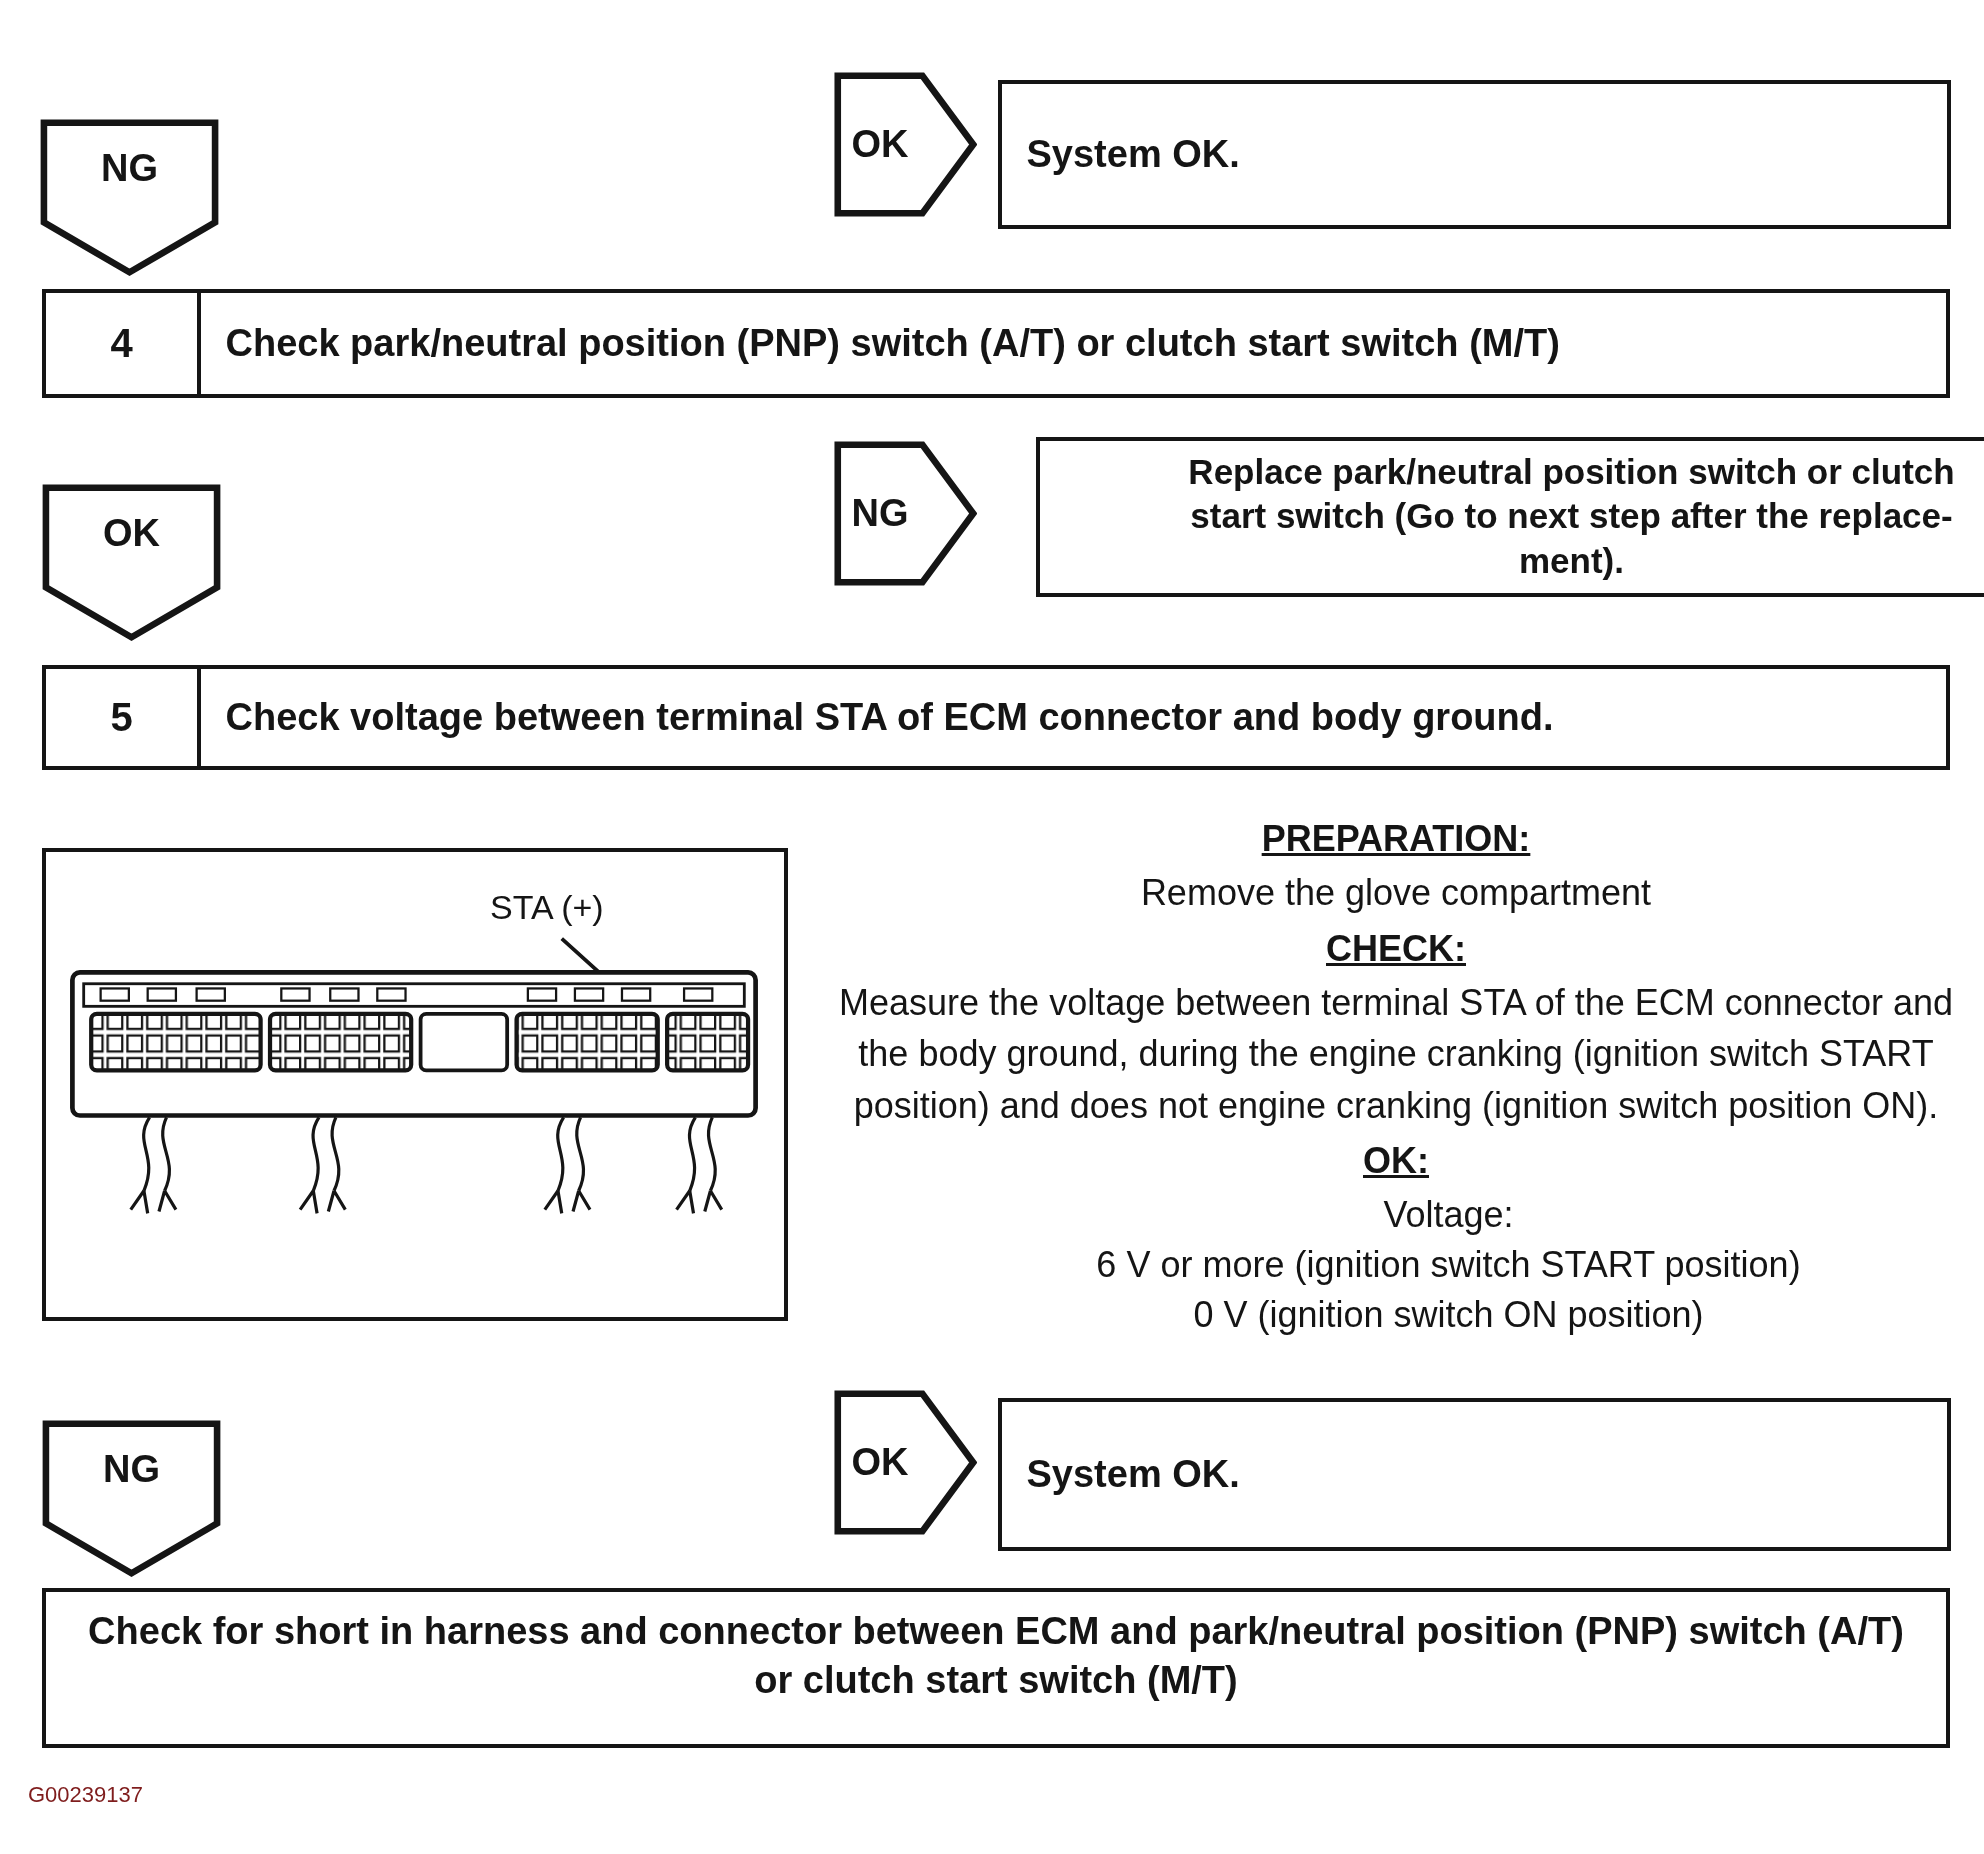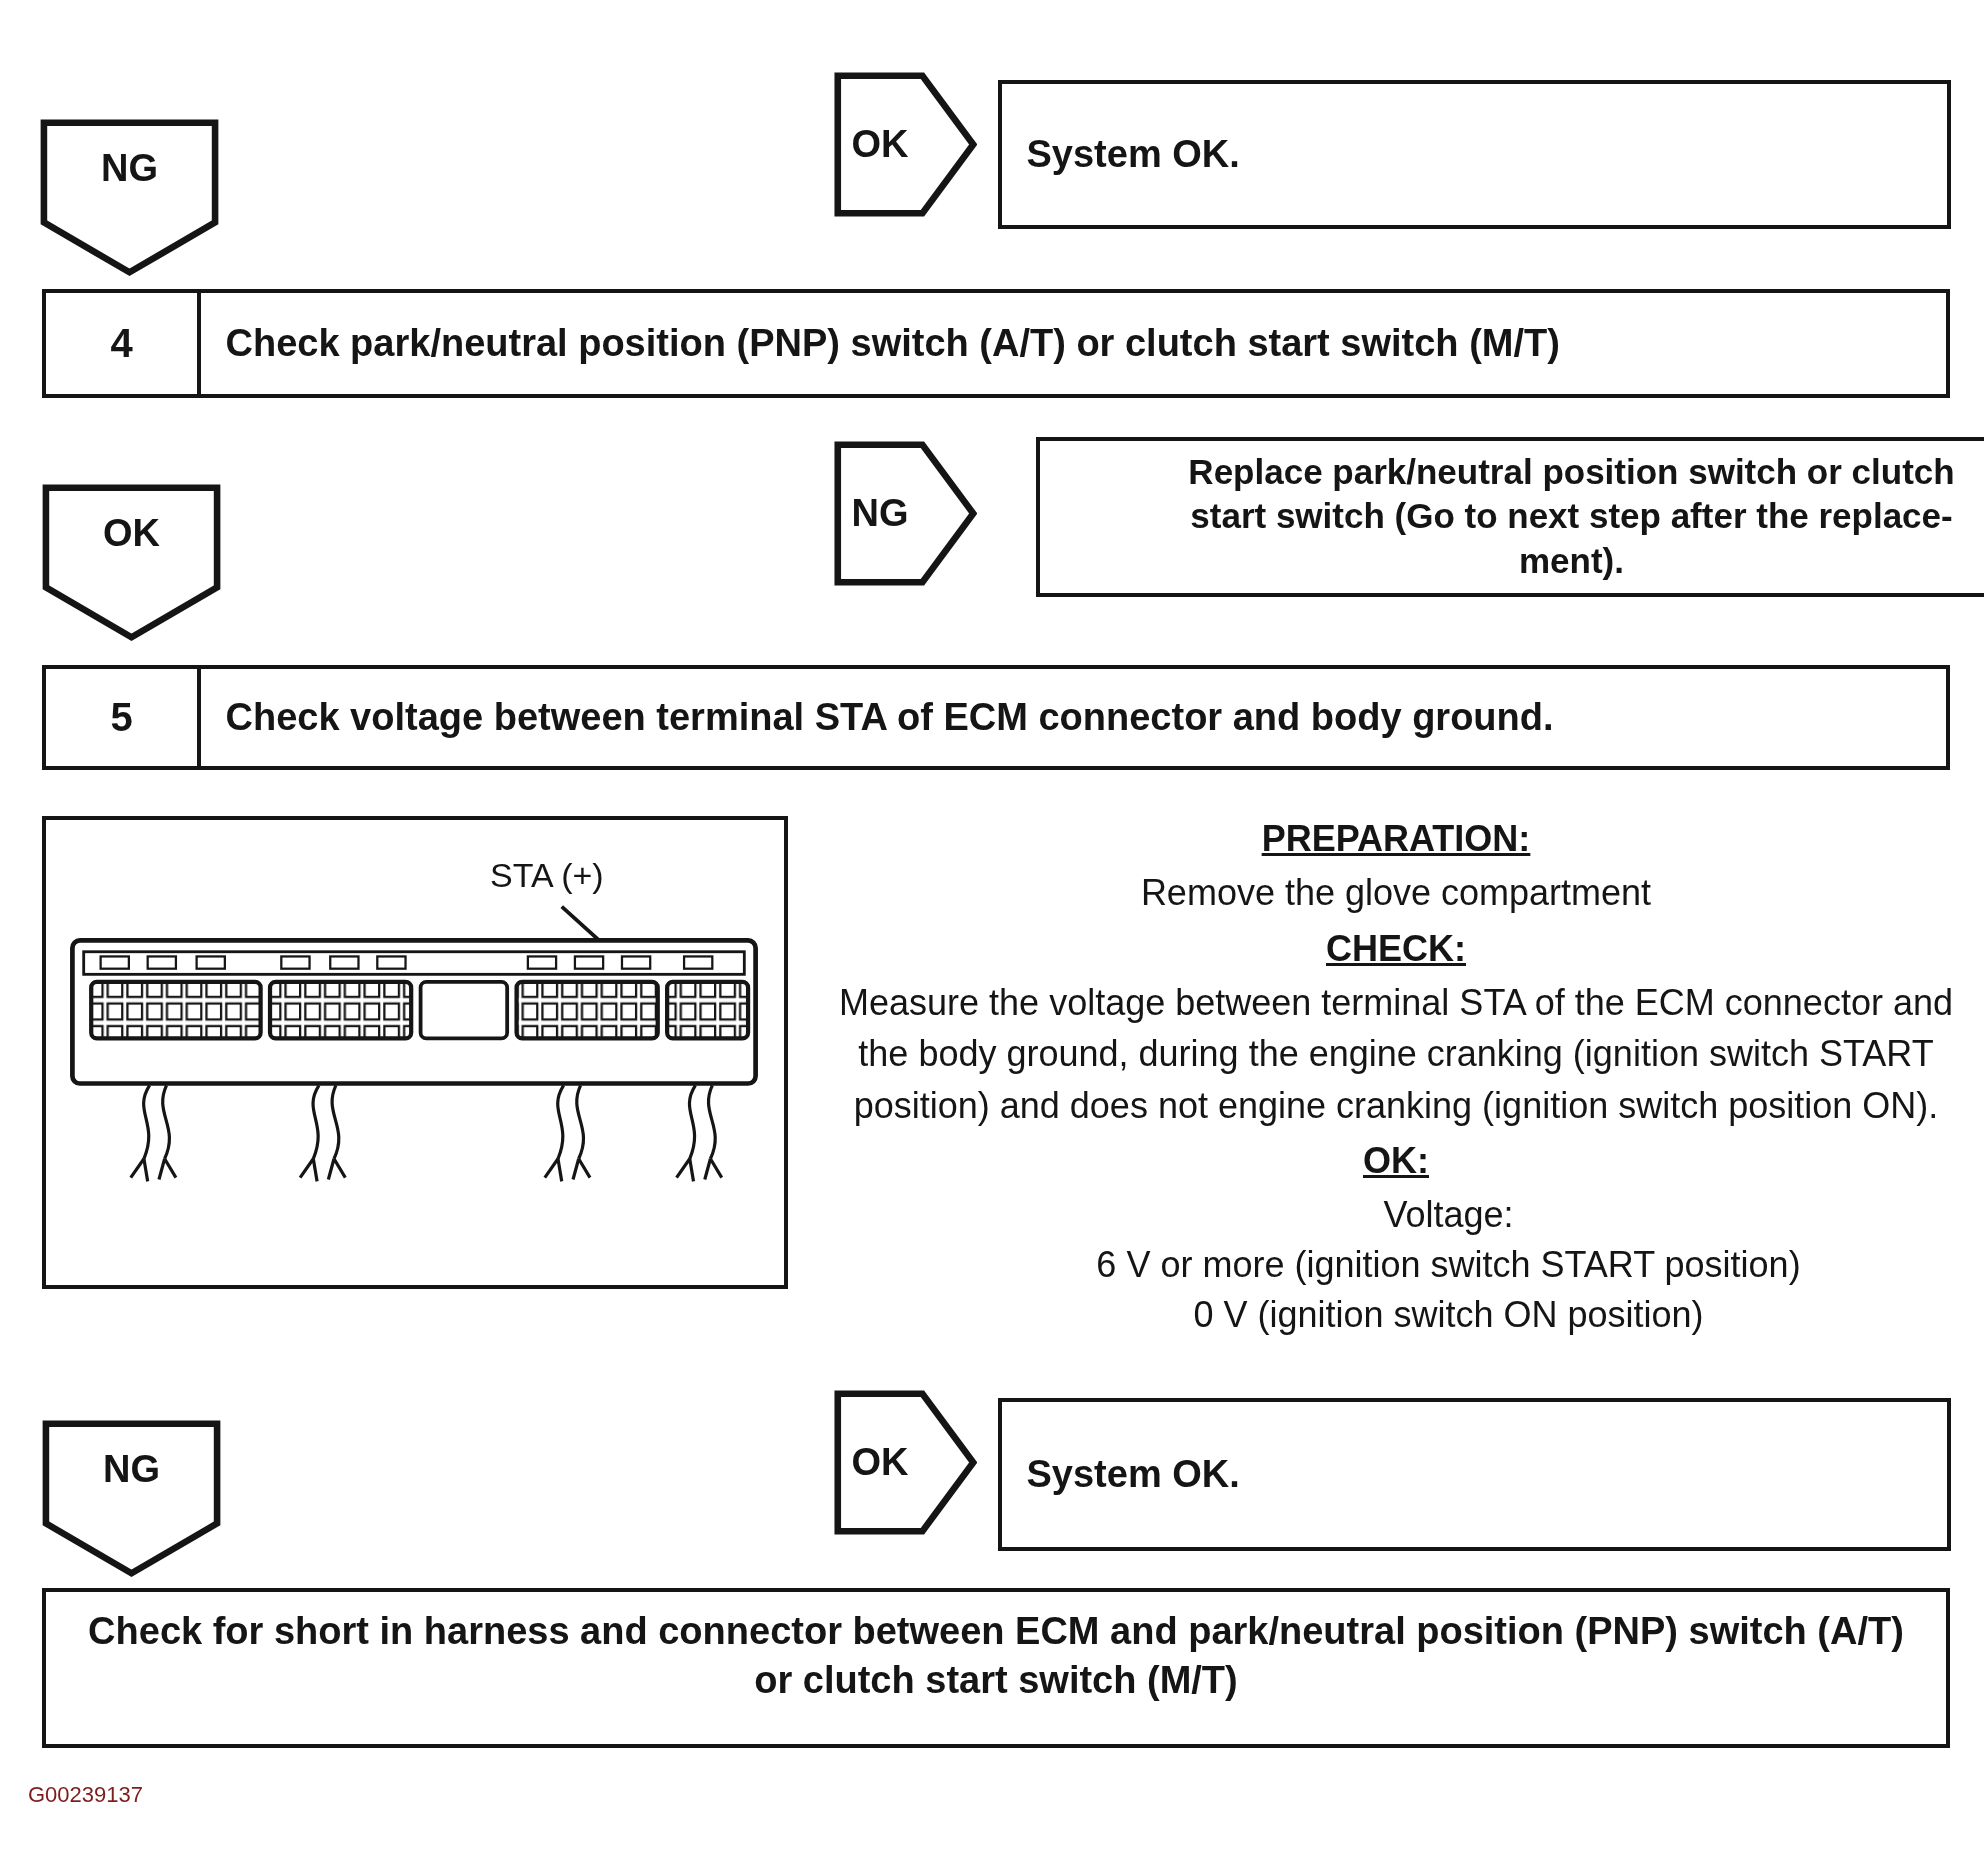--- a/index.html
+++ b/index.html
@@ -66,21 +66,21 @@
       <polygon points="4,4 186,4 186,110 95,163 4,110" fill="#ffffff" stroke="#151515" stroke-width="7"></polygon>
     </svg>
     <div class="tag-label">OK</div>
   </div>
 
   <div class="box stepbar" style="left:42px;top:665px;width:1908px;height:105px;">
     <div class="stepnum">5</div>
     <div class="steptitle">Check voltage between terminal STA of ECM connector and body ground.</div>
   </div>
 
-  <div class="box" style="left:42px;top:816px;width:746px;height:473px;">
+  <div class="box" style="left:42px;top:848px;width:746px;height:473px;">
     <div class="sta-label">STA (+)</div>
     <svg width="736" height="463" viewBox="0 0 782 492" style="display:block;">
       <defs>
         <pattern id="pins" patternUnits="userSpaceOnUse" width="21" height="24">
           <rect x="2.5" y="3" width="15.5" height="17" fill="#ffffff" stroke="#151515" stroke-width="2.4"></rect>
         </pattern>
       </defs>
 
       <polyline points="548,92 610,148 656,202" fill="none" stroke="#151515" stroke-width="4"></polyline>
 

